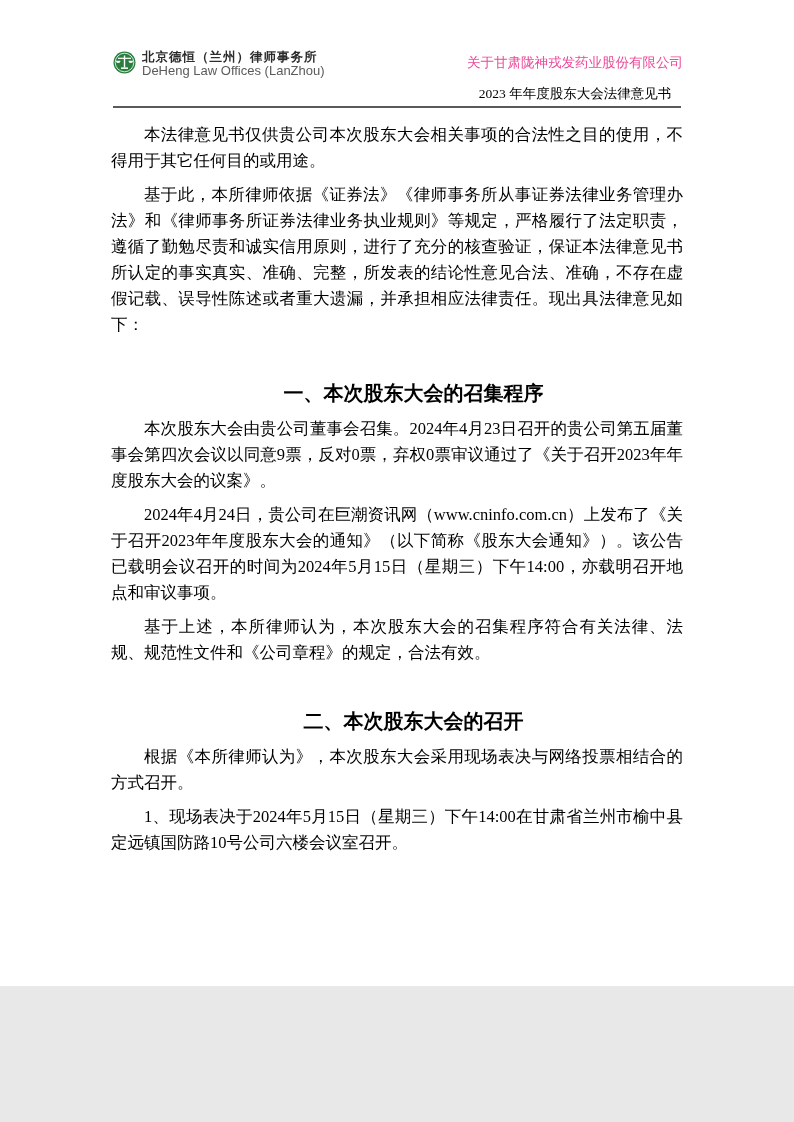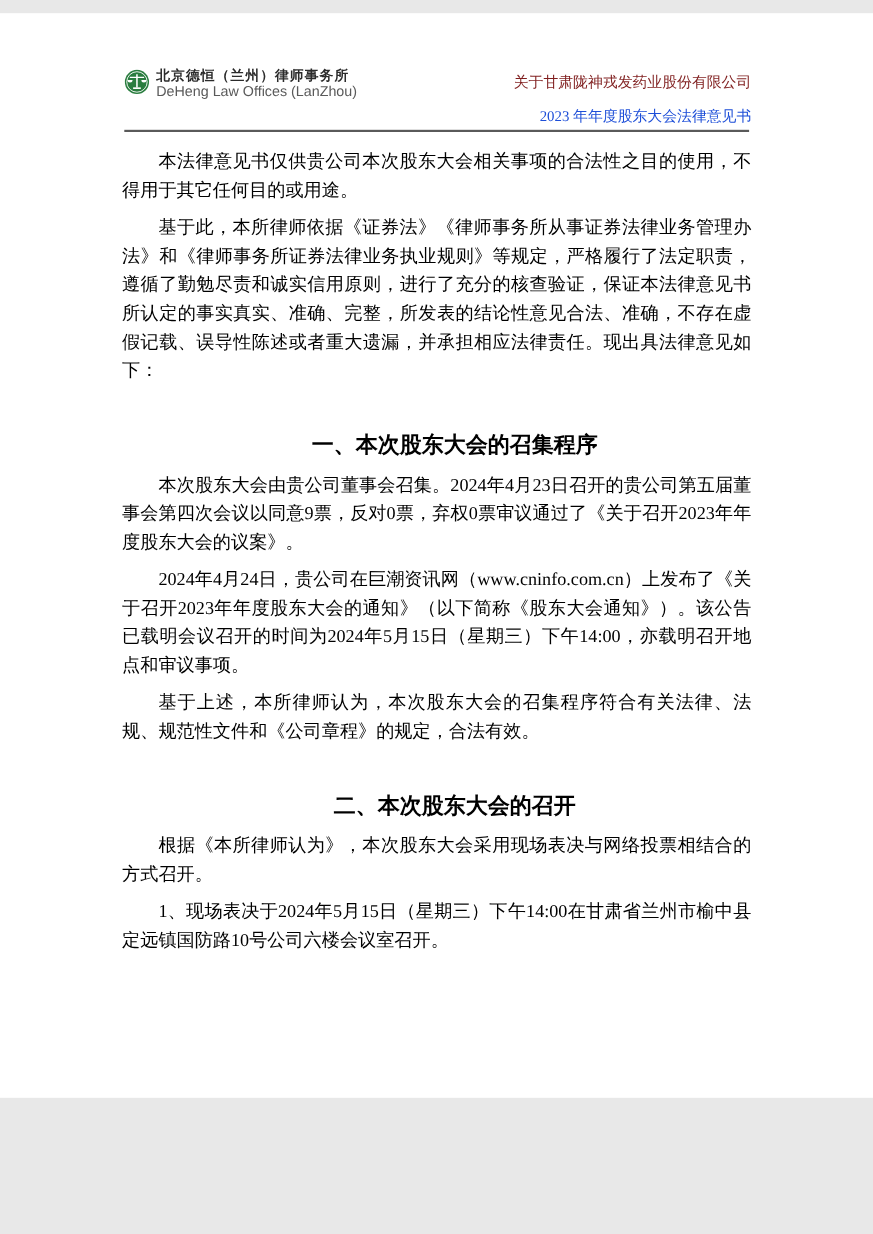--- a/index.html
+++ b/index.html
@@ -1,20 +1,20 @@
 <!DOCTYPE html>
 <html><head>
 <meta charset="utf-8">
 <style>
   * { margin:0; padding:0; box-sizing:border-box; }
   html,body { background:#e8e8e8; }
   .page {
     position:relative;
     width:794px; height:986px;
-    margin:12px auto;
+    margin:0 auto;
     background:#ffffff;
     font-family:"Liberation Serif","DejaVu Serif",serif;
     color:#000000;
     overflow:hidden;
   }
 
   
   .header-left {
     position:absolute; left:113px; top:50px;
     display:flex; align-items:flex-start; gap:6px;
@@ -26,22 +26,22 @@
     color:#2b2b2b; letter-spacing:1px;
   }
   .firm-name-en {
     font-family:"Liberation Sans","DejaVu Sans",sans-serif;
     font-size:13px; line-height:13px; color:#5a5a5a;
   }
   .header-right {
     position:absolute; right:111px; top:55px;
     text-align:right;
   }
-  .doc-title-line1 { font-size:13.5px; line-height:16px; color:#7f1d1d; }
-  .doc-title-line2 { font-size:13.5px; line-height:16px; color:#1d4ed8; margin-top:15px; }
+  .doc-title-line1 { font-size:13.5px; line-height:16px; color:#ec4899; }
+  .doc-title-line2 { font-size:13.5px; line-height:16px; color:#000000; margin-top:15px;text-align:center; }
   .header-rule {
     position:absolute; left:113px; top:106px;
     width:568px; height:2px; background:#5a5a5a;
   }
 
   
   .doc-body {
     position:absolute; left:111px; top:122px; width:572px;
     font-size:16.5px; line-height:26px;
     text-align:justify;

